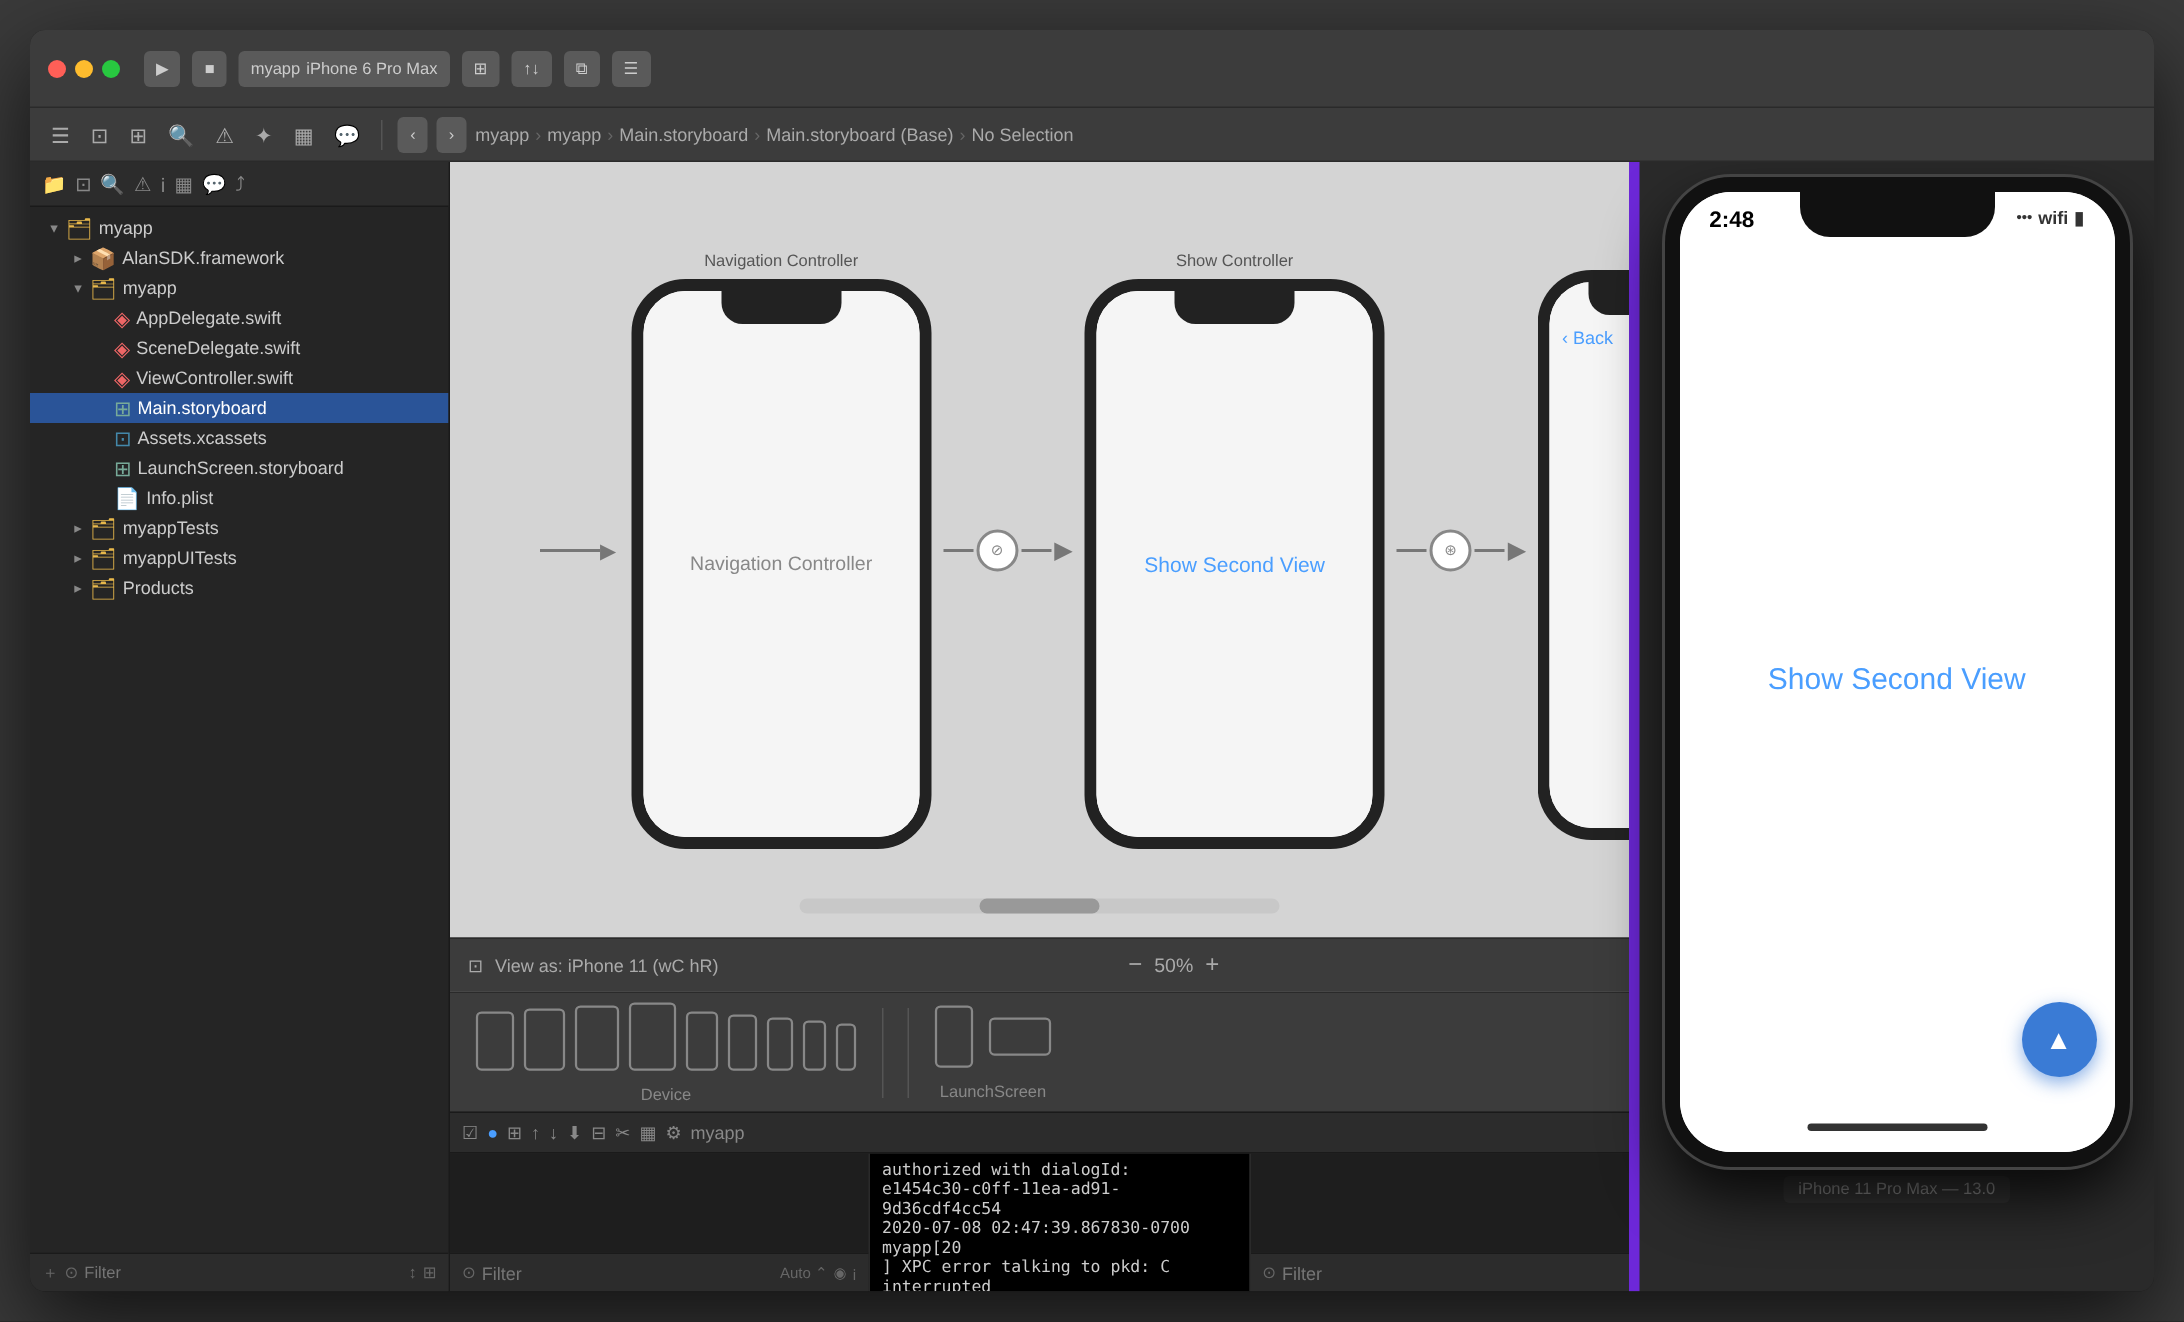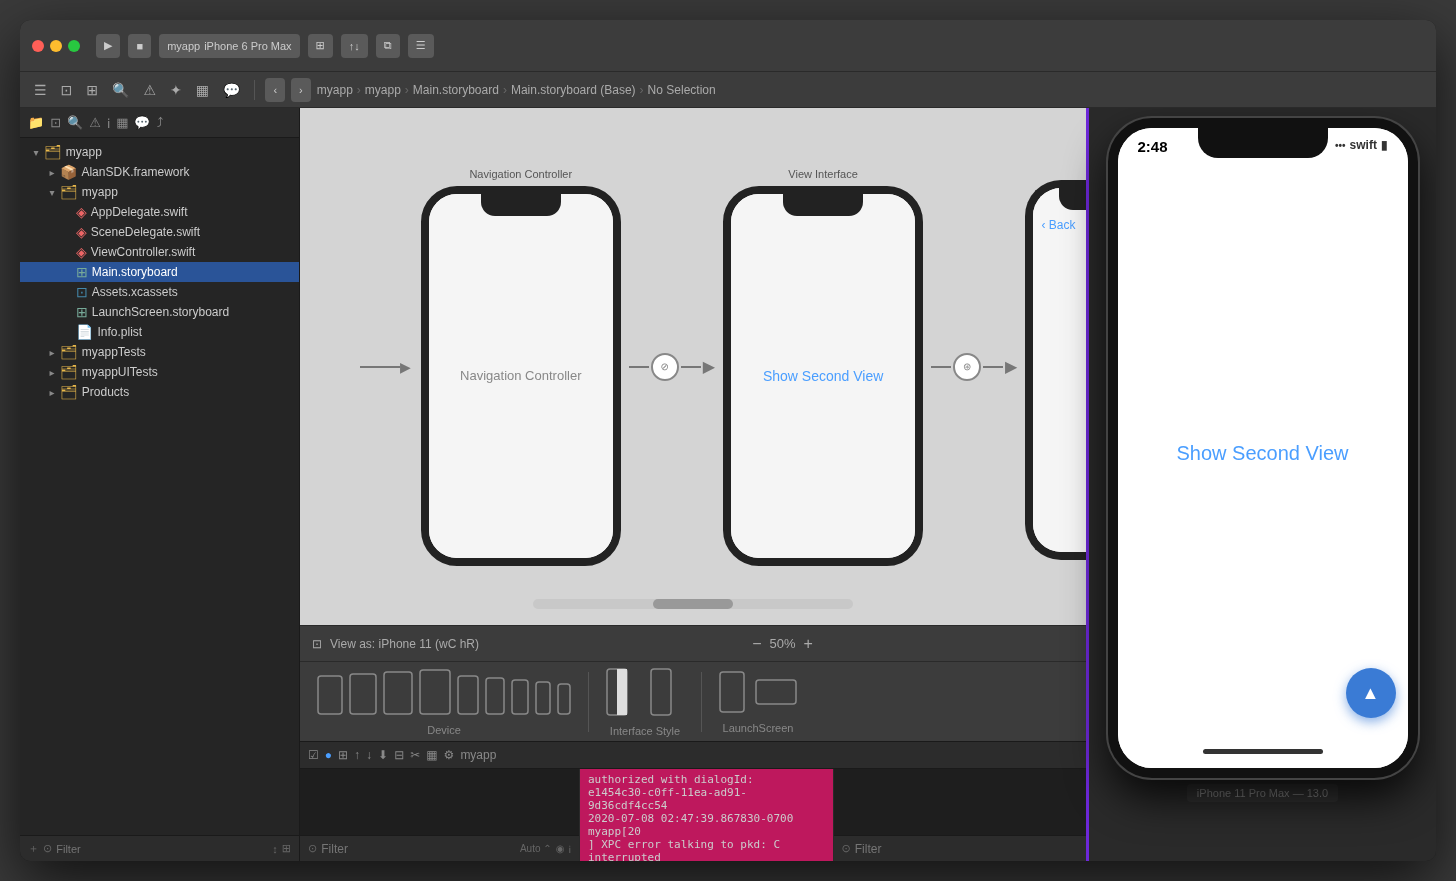--- a/index.html
+++ b/index.html
@@ -371,34 +371,34 @@
       outline: none;
       flex: 1;
     }
     .debug-log {
       flex: 1;
       padding: 4px 8px;
       overflow-y: auto;
       font-family: 'Menlo', monospace;
       font-size: 11px;
       color: #ccc;
-      background: #be185d;
+      background: #000000;
     }
 
     
     .simulator-panel {
       width: 350px;
       background: #2a2a2a;
       flex-shrink: 0;
       display: flex;
       flex-direction: column;
       align-items: center;
       justify-content: flex-start;
       padding-top: 10px;
-      border-left: 3px solid #6d28d9;
+      border-left: 7px solid #6d28d9;
       position: relative;
     }
     .sim-device {
       width: 310px;
       background: #111;
       border-radius: 44px;
       border: 10px solid #111;
       position: relative;
       box-shadow: 0 0 0 2px #444, 0 20px 40px rgba(0,0,0,0.8);
     }
@@ -753,21 +753,21 @@
             </div>
 
             <div class="segue-row">
               <div class="segue-line"></div>
               <div class="segue-circle">⊘</div>
               <div class="segue-line"></div>
               <span style="color:#777; font-size:16px;">▶</span>
             </div>
 
             <div class="controller-block">
-              <div class="controller-title">View Interface</div>
+              <div class="controller-title">Show Controller</div>
               <div class="device-frame">
                 <div class="device-notch"></div>
                 <div class="device-content">
                   <span class="show-second-view-btn">Show Second View</span>
                 </div>
               </div>
             </div>
 
             <div class="segue-row">
               <div class="segue-line"></div>
@@ -837,37 +837,20 @@
                   </svg></div>
               <div><svg width="16" height="34" viewBox="0 0 16 34">
                     <rect x="2" y="2" width="12" height="30" rx="3" fill="none" stroke="#888" stroke-width="1.5"></rect>
                   </svg></div>
             </div>
             <div class="picker-label">Device</div>
           </div>
 
           <div class="picker-divider"></div>
 
-          <div class="picker-section">
-            <div class="interface-style-icons">
-              <div>
-                <svg width="36" height="50" viewBox="0 0 36 50">
-                  <rect x="2" y="2" width="20" height="46" rx="3" fill="none" stroke="#888" stroke-width="1.5"></rect>
-                  <rect x="12" y="2" width="10" height="46" rx="0" fill="#ddd"></rect>
-                  <rect x="12" y="2" width="10" height="46" rx="0" fill="url(#hatch)" opacity="0.5"></rect>
-                </svg>
-              </div>
-              <div>
-                <svg width="36" height="50" viewBox="0 0 36 50">
-                  <rect x="2" y="2" width="20" height="46" rx="3" fill="none" stroke="#888" stroke-width="1.5"></rect>
-                </svg>
-              </div>
-            </div>
-            <div class="picker-label">Interface Style</div>
-          </div>
 
           <div class="picker-divider"></div>
 
           <div class="picker-section">
             <div class="orientation-icons">
               <div>
                 <svg width="28" height="44" viewBox="0 0 28 44">
                   <rect x="2" y="2" width="24" height="40" rx="3" fill="none" stroke="#888" stroke-width="1.5"></rect>
                 </svg>
               </div>
@@ -931,21 +914,21 @@
     </div>
 
     <div class="simulator-panel">
       <div class="sim-device">
         <div class="sim-screen">
           <div class="sim-notch"></div>
           <div class="sim-statusbar">
             <span style="font-size:15px;font-weight:600;color:#000;">2:48</span>
             <div class="sim-statusbar-right">
               <span style="font-size:10px;color:#333">•••</span>
-              <span style="font-size:12px;color:#333">swift</span>
+              <span style="font-size:12px;color:#333">wifi</span>
               <span style="font-size:12px;color:#333">▮</span>
             </div>
           </div>
           <div class="sim-content">
             <span class="sim-show-second">Show Second View</span>
           </div>
           <div class="sim-alan-btn">
             <span style="font-size:18px;">▲</span>
           </div>
           <div class="sim-home-bar">

